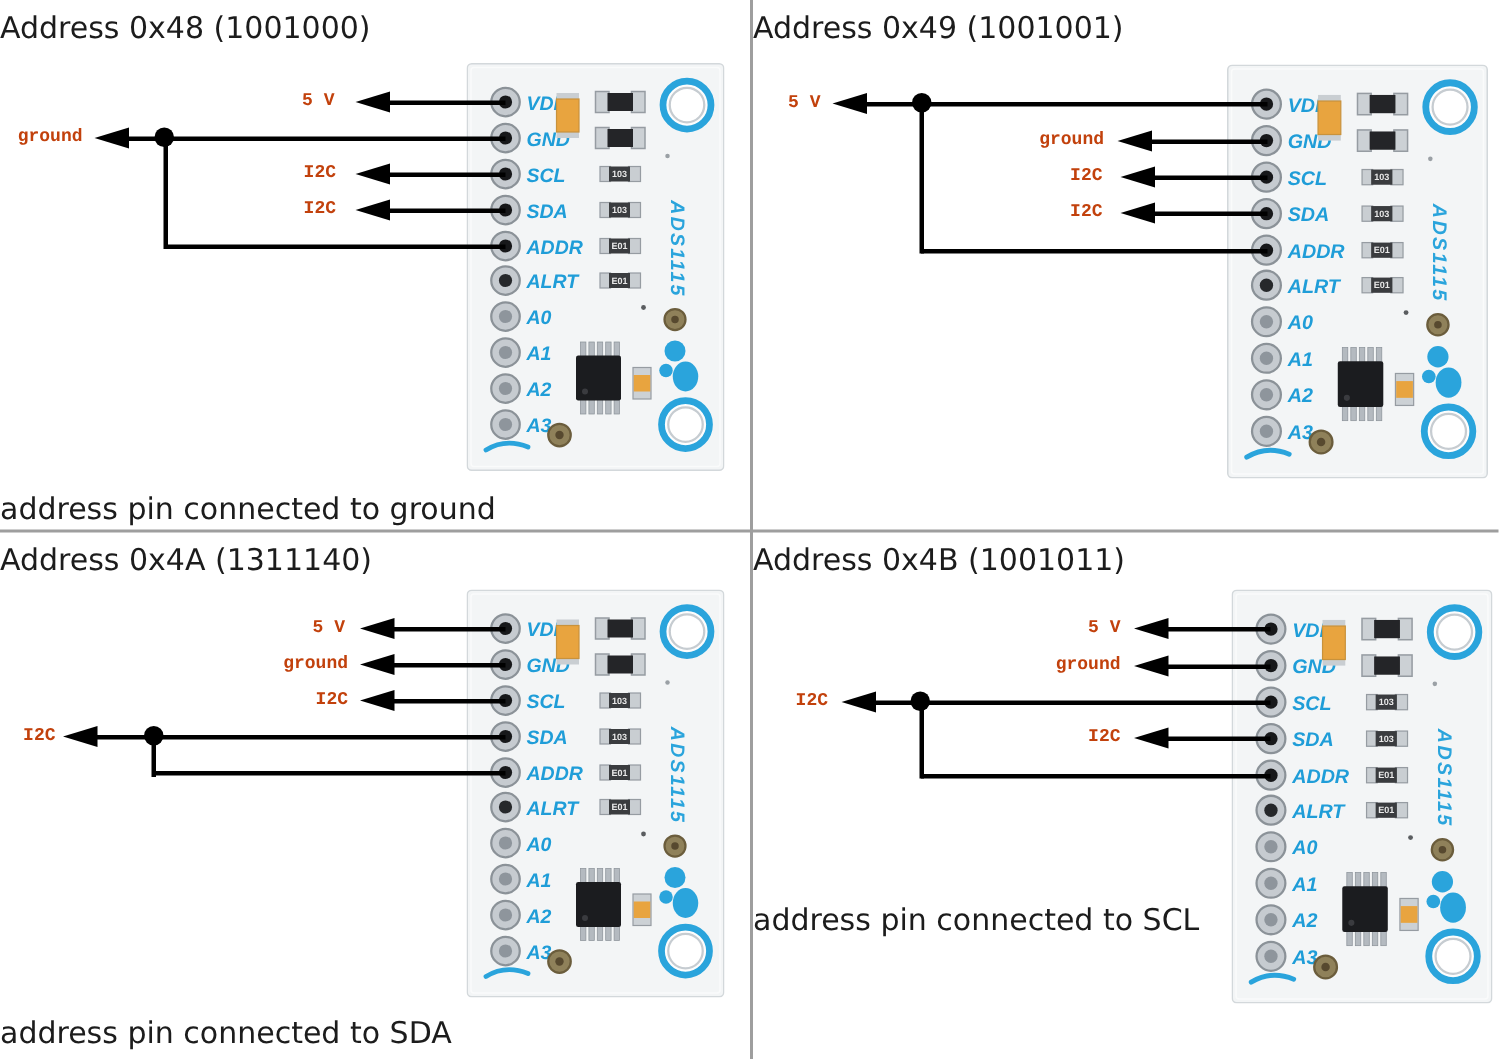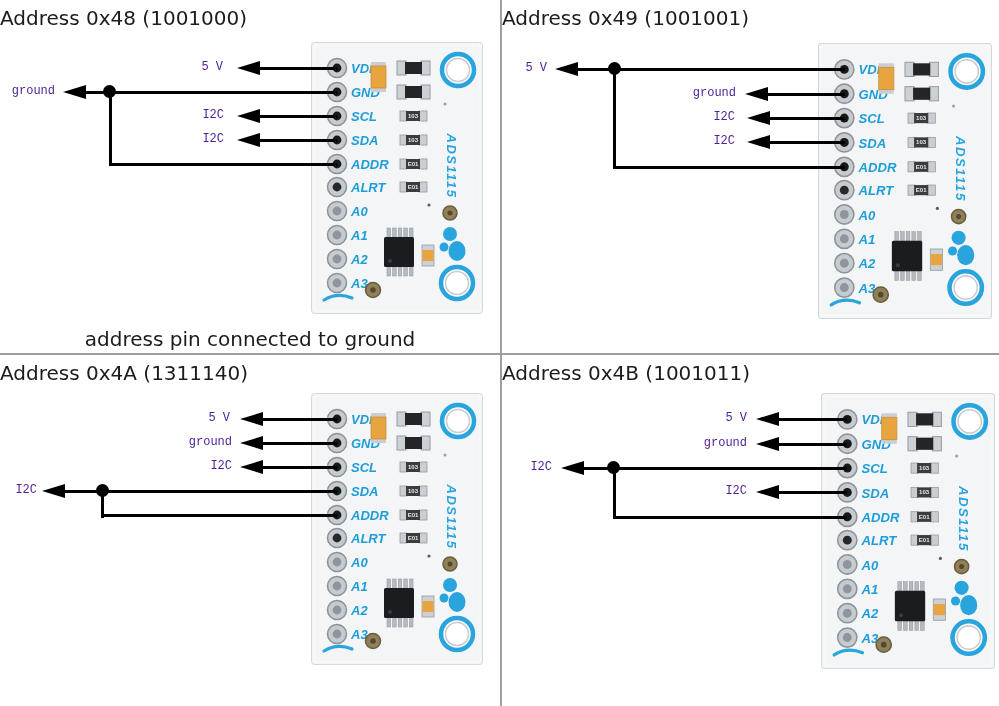--- a/index.html
+++ b/index.html
@@ -1,24 +1,24 @@
 <!DOCTYPE html>
 <html><head>
 <meta charset="utf-8">
 <style>
   html,body{margin:0;padding:0;background:#ffffff;}
   body{width:999px;height:706px;position:relative;overflow:hidden;
        font-family:"DejaVu Sans","Liberation Sans",sans-serif;color:#1c1c1c;}
   .panel{position:absolute;}
   .ptitle{position:absolute;left:0;right:0;top:6px;
           font-size:20px;color:#1c1c1c;white-space:nowrap;}
-  .pcaption{position:absolute;left:0;right:0;text-align:center;
+  .pcaption{position:absolute;left:0;right:0;
           font-size:20px;color:#1c1c1c;white-space:nowrap;}
   .wl{position:absolute;font-family:"Liberation Mono","DejaVu Sans Mono",monospace;
-      font-weight:normal;font-size:12px;color:#4c1d95;white-space:nowrap;line-height:15px;}
+      font-weight:bold;font-size:12px;color:#c2410c;white-space:nowrap;line-height:15px;}
   .wh{position:absolute;height:3px;background:#000;}
   .wv{position:absolute;width:3px;background:#000;}
   .ah{position:absolute;width:0;height:0;border-top:7px solid transparent;
       border-bottom:7px solid transparent;border-right:23px solid #000;}
   .jd{position:absolute;width:13px;height:13px;border-radius:50%;background:#000;}
   .divider{position:absolute;background:#9e9e9e;}
   .bsvg{position:absolute;}
   .plab{font-family:"Liberation Sans","DejaVu Sans",sans-serif;font-style:italic;
         font-weight:bold;font-size:13px;fill:#1f9dd8;}
   .smdlab{font-family:"Liberation Sans",sans-serif;font-weight:bold;font-size:6px;
@@ -254,20 +254,21 @@
   <div class="wh" style="left:252px;top:111px;width:85px"></div>
 
   <span class="wl" style="right:463px;top:128px">I2C</span>
   <div class="ah" style="left:42px;top:129px"></div>
   <div class="wh" style="left:54px;top:135px;width:283px"></div>
   <div class="jd" style="left:96px;top:129px"></div>
   <div class="wv" style="left:101px;top:135px;height:28px"></div>
 
   <div class="wh" style="left:103px;top:159px;width:234px"></div>
 
+  <div class="pcaption" style="bottom:6px">address pin connected to SDA</div>
 </div>
 
 <div class="panel" style="left:502px;top:355px;width:497px;height:276px">
   <div class="ptitle">Address 0x4B (1001011)</div>
   <svg class="bsvg" style="left:319px;top:38px" width="174" height="276" viewBox="0 0 172 272" preserveAspectRatio="none">
       <use href="#adsboard"></use>
     </svg>
 
   <span class="wl" style="right:252px;top:56px">5 V</span>
   <div class="ah" style="left:254px;top:57px"></div>
@@ -282,16 +283,17 @@
   <div class="wh" style="left:71px;top:112px;width:274px"></div>
   <div class="jd" style="left:105px;top:106px"></div>
   <div class="wv" style="left:110.5px;top:112px;height:52px"></div>
 
   <span class="wl" style="right:252px;top:129px">I2C</span>
   <div class="ah" style="left:254px;top:130px"></div>
   <div class="wh" style="left:266px;top:136px;width:79px"></div>
 
   <div class="wh" style="left:112px;top:161px;width:233px"></div>
 
+  <div class="pcaption" style="bottom:6px">address pin connected to SCL</div>
 </div>
 
 <div class="divider" style="left:500px;top:0;width:2px;height:706px"></div>
 <div class="divider" style="left:0;top:353px;width:999px;height:2px"></div>
 
 </body></html>

